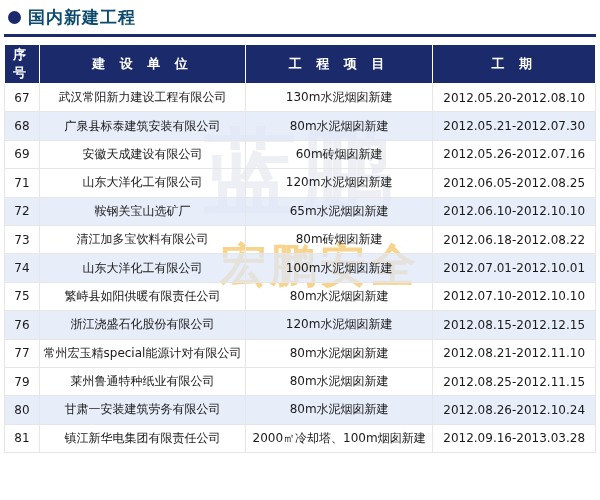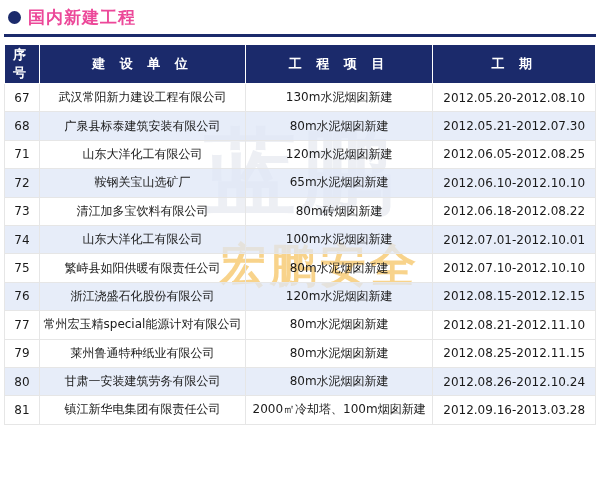--- a/index.html
+++ b/index.html
@@ -55,21 +55,21 @@
     width: 13px;
     height: 13px;
     border-radius: 50%;
     background: #1b2a6b;
     margin-right: 7px;
     flex: 0 0 auto;
   }
   .title-text {
     font-size: 17px;
     font-weight: bold;
-    color: #ec4899;
+    color: #0c4a6e;
     letter-spacing: 1px;
   }
   
   table.grid {
     border-collapse: collapse;
     width: 592px;
     margin-top: 7px;
     position: relative;
     z-index: 1;
     table-layout: fixed;
@@ -141,20 +141,26 @@
           <td class="c-proj">130m水泥烟囱新建</td>
           <td class="c-date">2012.05.20-2012.08.10</td>
         </tr>
         <tr class="alt">
           <td class="c-no">68</td>
           <td class="c-unit">广泉县标泰建筑安装有限公司</td>
           <td class="c-proj">80m水泥烟囱新建</td>
           <td class="c-date">2012.05.21-2012.07.30</td>
         </tr>
         <tr class="plain">
+          <td class="c-no">69</td>
+          <td class="c-unit">安徽天成建设有限公司</td>
+          <td class="c-proj">60m砖烟囱新建</td>
+          <td class="c-date">2012.05.26-2012.07.16</td>
+        </tr>
+        <tr class="plain">
           <td class="c-no">71</td>
           <td class="c-unit">山东大洋化工有限公司</td>
           <td class="c-proj">120m水泥烟囱新建</td>
           <td class="c-date">2012.06.05-2012.08.25</td>
         </tr>
         <tr class="alt">
           <td class="c-no">72</td>
           <td class="c-unit">鞍钢关宝山选矿厂</td>
           <td class="c-proj">65m水泥烟囱新建</td>
           <td class="c-date">2012.06.10-2012.10.10</td>

